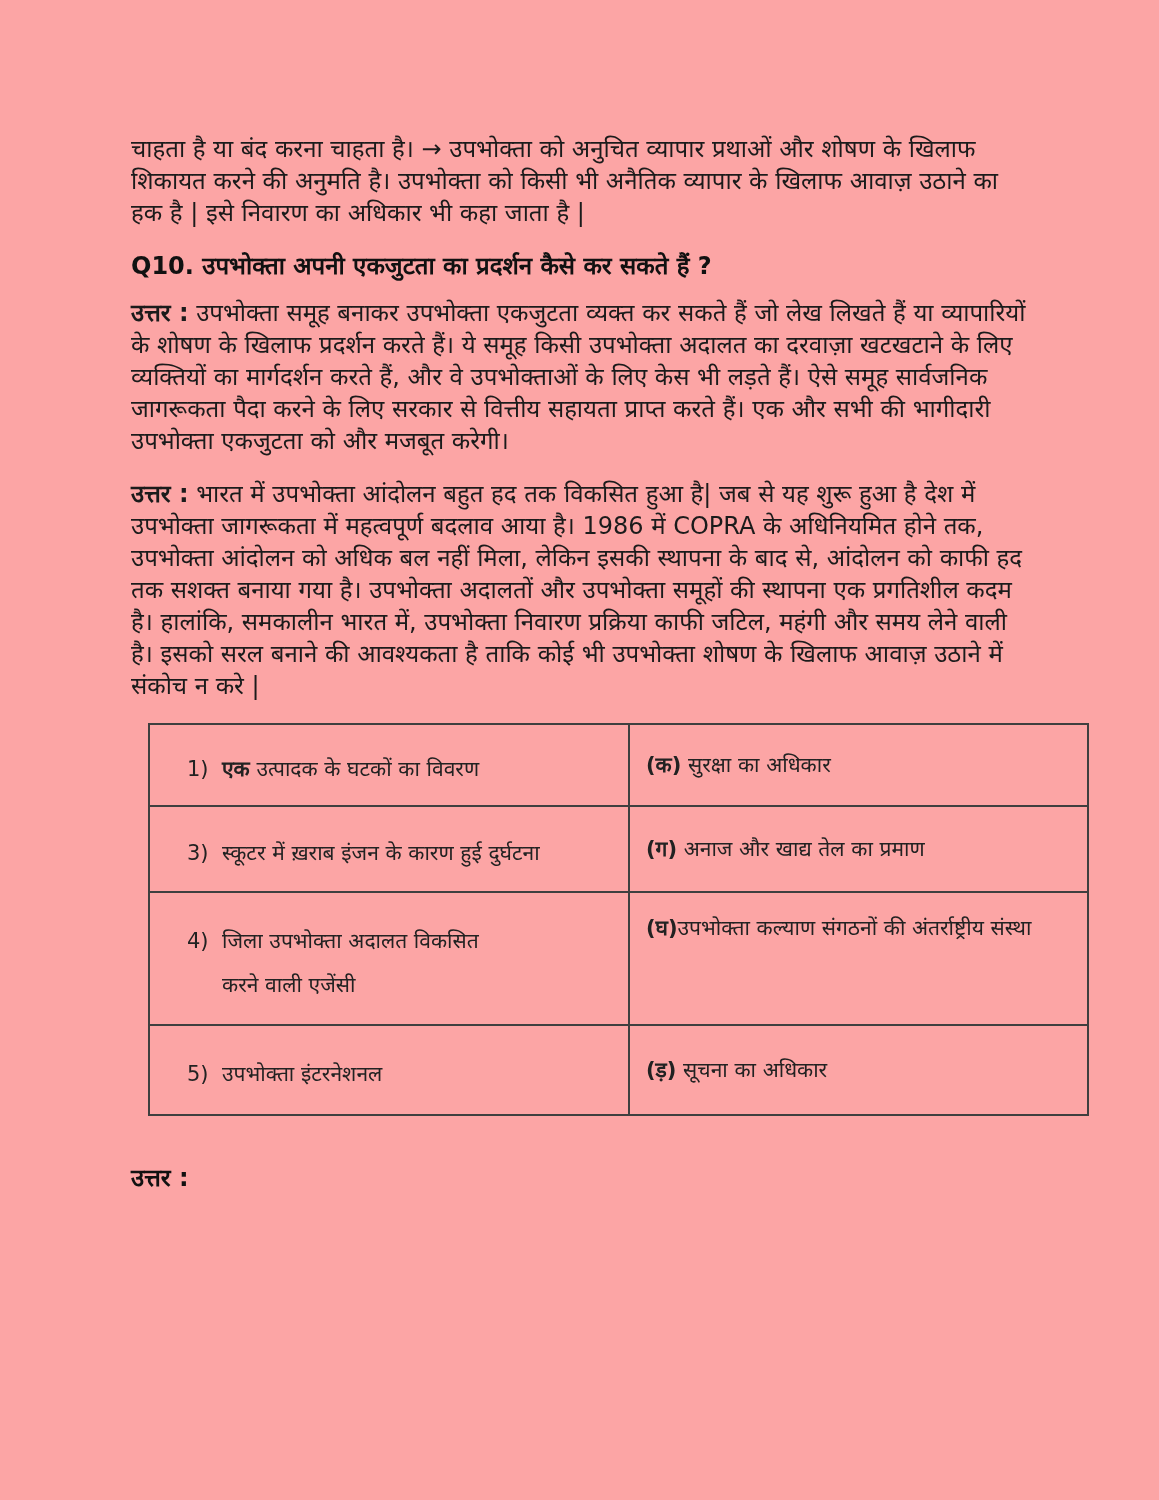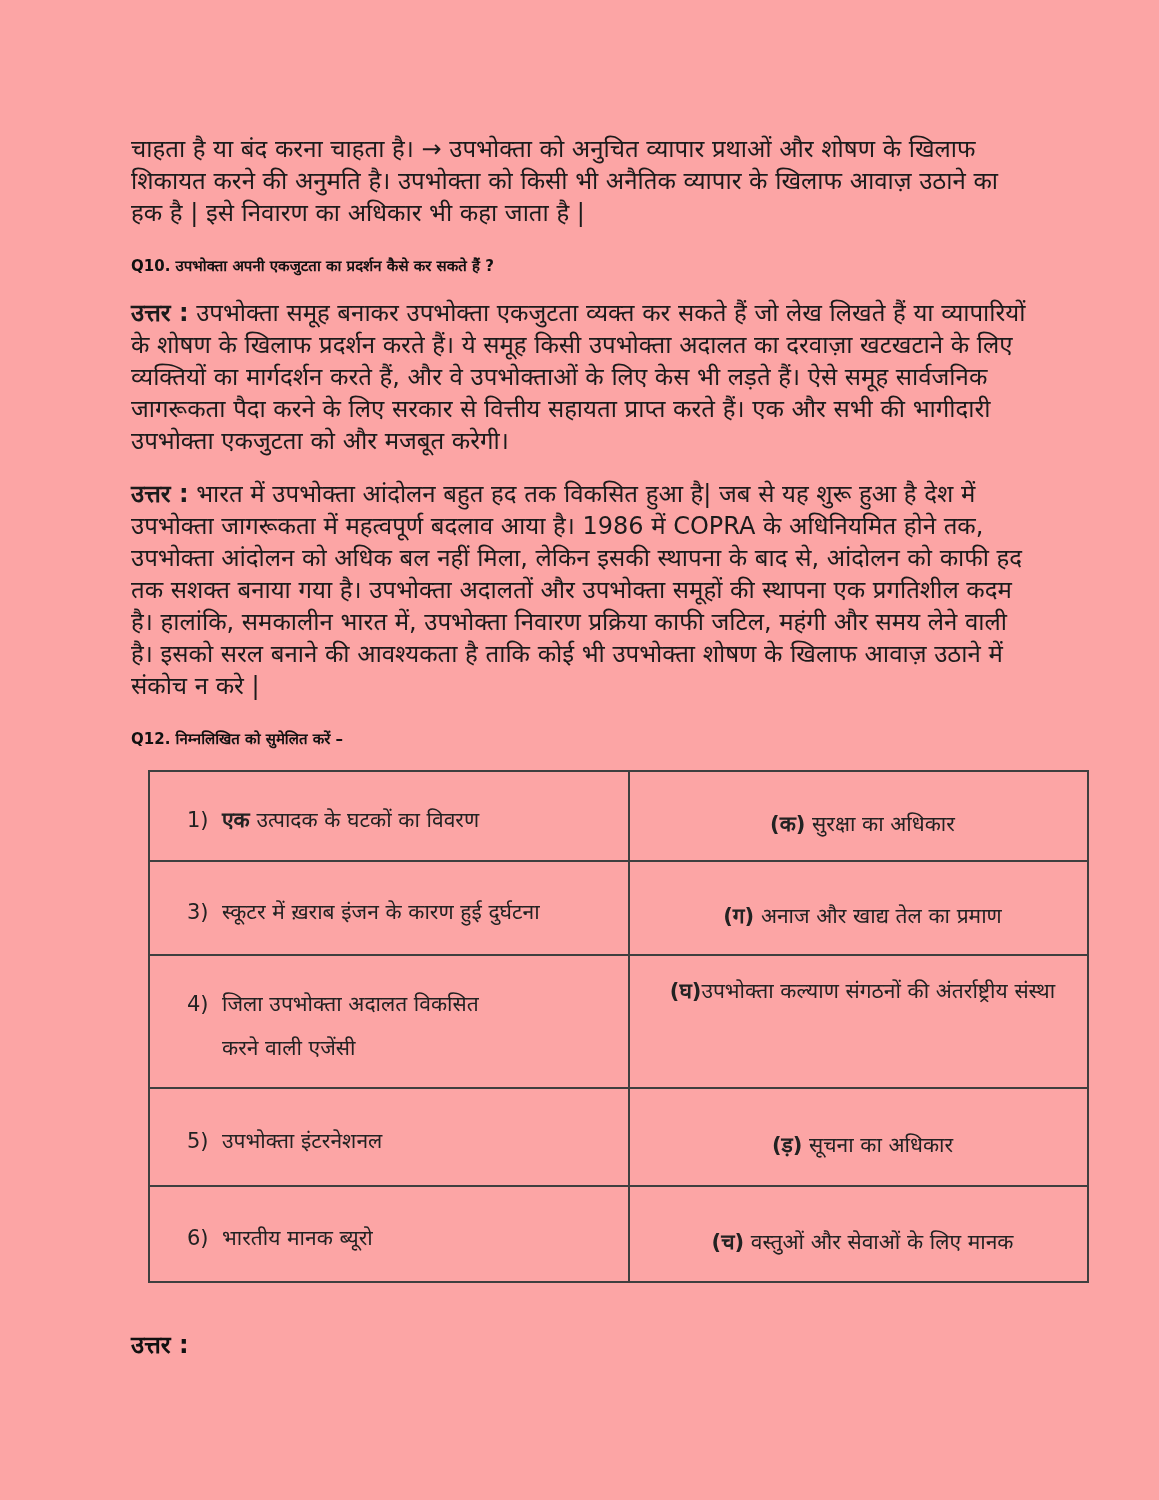--- a/index.html
+++ b/index.html
@@ -14,42 +14,42 @@
     color: #1b1b1b;
     overflow: hidden;
   }
   p.body-text {
     font-size: 24px;
     line-height: 32px;
     margin: 0 0 21px 0;
     text-align: left;
   }
   h2.q-heading {
-    font-size: 15px;
+    font-size: 24px;
     line-height: 32px;
     font-weight: bold;
     color: #111111;
     margin: 12px 0 15px 0;
   }
   .b { font-weight: bold; }
   table.match {
     border-collapse: collapse;
     table-layout: fixed;
     width: 866px;
     margin: 6px 0 0 17px;
     font-size: 21px;
     line-height: 30px;
     color: #222222;
   }
   table.match td {
     border: 2px solid #3f3f3f;
     vertical-align: middle;
   }
   td.lc { width: 433px; padding: 16px 8px 8px 37px; }
-  td.rc { width: 433px; padding: 24px 8px 8px 16px; text-align: center; }
+  td.rc { width: 433px; padding: 8px 8px 8px 16px; }
   td.rc.top { vertical-align: top; padding-top: 20px; margin-top: 32px; }
   .num { display: inline-block; width: 35px; }
   .line2 { margin: 14px 0 0 35px; }
   tr.r1 td { height: 56px; }
   tr.r2 td { height: 67px; }
   tr.r3 td { height: 60px; }
   tr.r4 td { height: 103px; }
   tr.r5 td { height: 64px; }
   tr.r6 td { height: 62px; }
   p.final-ans {
@@ -67,21 +67,20 @@
 
   <p class="body-text">चाहता है या बंद करना चाहता है। → उपभोक्ता को अनुचित व्यापार प्रथाओं और शोषण के खिलाफ शिकायत करने की अनुमति है। उपभोक्ता को किसी भी अनैतिक व्यापार के खिलाफ आवाज़ उठाने का हक है | इसे निवारण का अधिकार भी कहा जाता है |</p>
 
   <h2 class="q-heading">Q10. उपभोक्ता अपनी एकजुटता का प्रदर्शन कैसे कर सकते हैं ?</h2>
 
   <p class="body-text"><span class="b">उत्तर :</span> <span>उपभोक्ता समूह बनाकर उपभोक्ता एकजुटता व्यक्त कर सकते हैं जो लेख लिखते हैं या व्यापारियों के शोषण के खिलाफ प्रदर्शन करते हैं। ये समूह किसी उपभोक्ता अदालत का दरवाज़ा खटखटाने के लिए व्यक्तियों का मार्गदर्शन करते हैं, और वे उपभोक्ताओं के लिए केस भी लड़ते हैं। ऐसे समूह सार्वजनिक जागरूकता पैदा करने के लिए सरकार से वित्तीय सहायता प्राप्त करते हैं। एक और सभी की भागीदारी उपभोक्ता एकजुटता को और मजबूत करेगी।</span></p>
 
 
   <p class="body-text"><span class="b">उत्तर :</span> <span>भारत में उपभोक्ता आंदोलन बहुत हद तक विकसित हुआ है| जब से यह शुरू हुआ है देश में उपभोक्ता जागरूकता में महत्वपूर्ण बदलाव आया है। 1986 में COPRA के अधिनियमित होने तक, उपभोक्ता आंदोलन को अधिक बल नहीं मिला, लेकिन इसकी स्थापना के बाद से, आंदोलन को काफी हद तक सशक्त बनाया गया है। उपभोक्ता अदालतों और उपभोक्ता समूहों की स्थापना एक प्रगतिशील कदम है। हालांकि, समकालीन भारत में, उपभोक्ता निवारण प्रक्रिया काफी जटिल, महंगी और समय लेने वाली है। इसको सरल बनाने की आवश्यकता है ताकि कोई भी उपभोक्ता शोषण के खिलाफ आवाज़ उठाने में संकोच न करे |</span></p>
 
-  <h2 class="q-heading">Q12. निम्नलिखित को सुमेलित करें –</h2>
 
   <table class="match">
     <tbody>
       <tr class="r1">
         <td class="lc"><span class="num">1)</span><span class="b">एक</span><span> उत्पादक के घटकों का विवरण</span></td>
         <td class="rc"><span class="b">(क)</span><span> सुरक्षा का अधिकार</span></td>
       </tr>
       <tr class="r3">
         <td class="lc"><span class="num">3)</span><span>स्कूटर में ख़राब इंजन के कारण हुई दुर्घटना</span></td>
         <td class="rc"><span class="b">(ग)</span><span> अनाज और खाद्य तेल का प्रमाण</span></td>
@@ -90,22 +89,18 @@
         <td class="lc">
           <div><span class="num">4)</span><span>जिला उपभोक्ता अदालत विकसित</span></div>
           <div class="line2">करने वाली  एजेंसी</div>
         </td>
         <td class="rc top"><span class="b">(घ)</span><span>उपभोक्ता कल्याण संगठनों की अंतर्राष्ट्रीय  संस्था</span></td>
       </tr>
       <tr class="r5">
         <td class="lc"><span class="num">5)</span><span>उपभोक्ता इंटरनेशनल</span></td>
         <td class="rc"><span class="b">(ड़)</span><span> सूचना का अधिकार</span></td>
       </tr>
-      <tr class="r6">
-        <td class="lc"><span class="num">6)</span><span>भारतीय मानक ब्यूरो</span></td>
-        <td class="rc"><span class="b">(च)</span><span> वस्तुओं और सेवाओं के लिए  मानक</span></td>
-      </tr>
     </tbody>
   </table>
 
   <p class="final-ans">उत्तर :</p>
 
 </div>
 
 </body></html>

